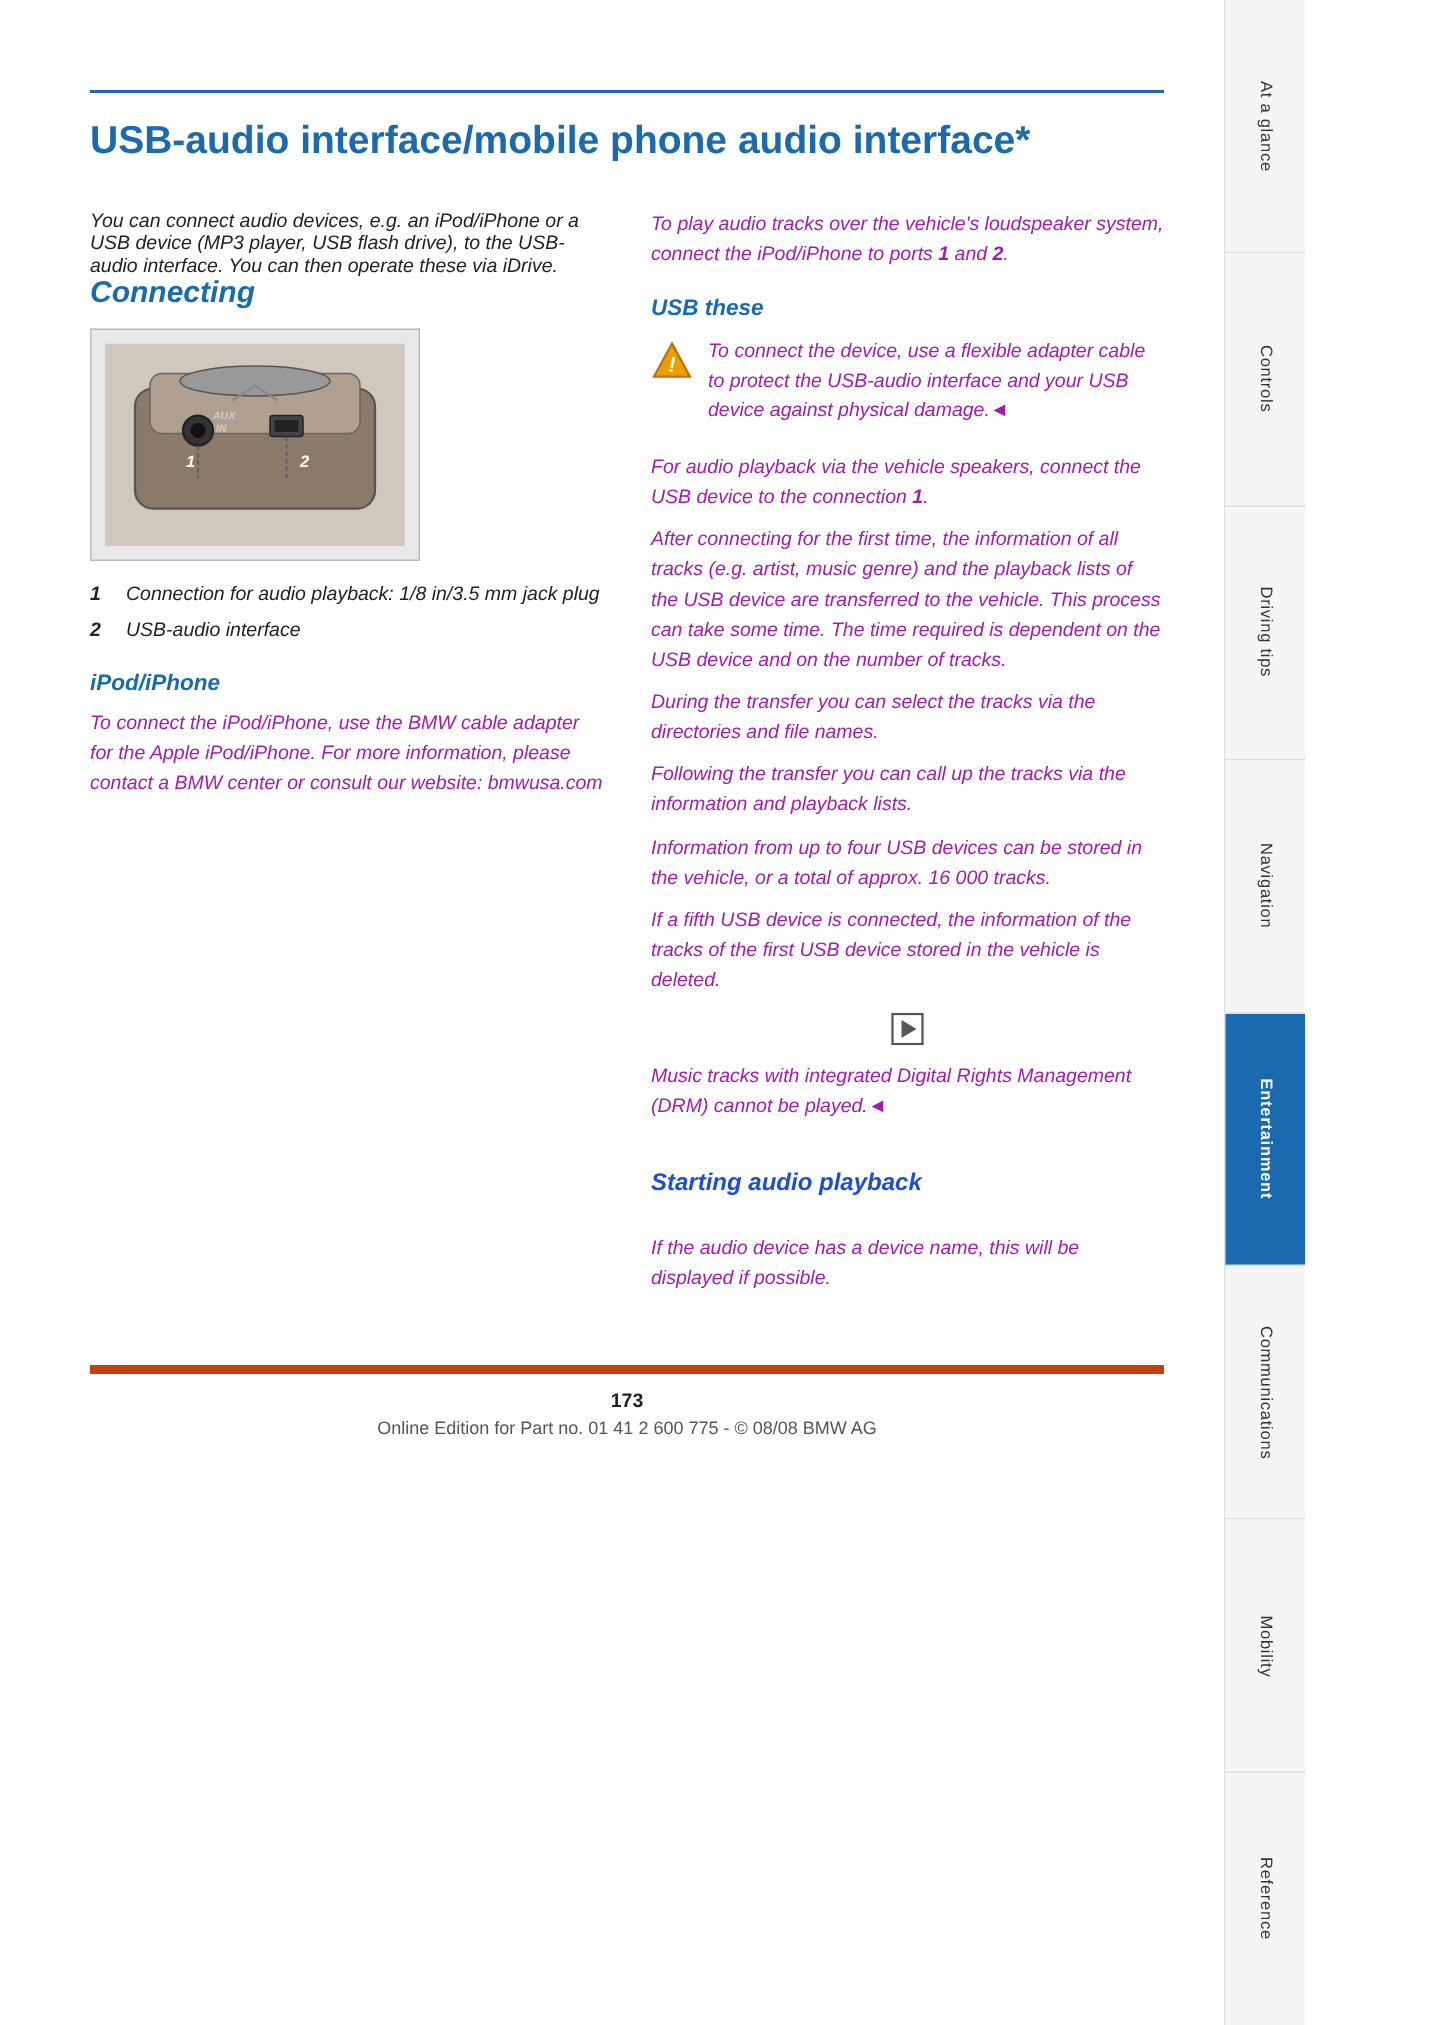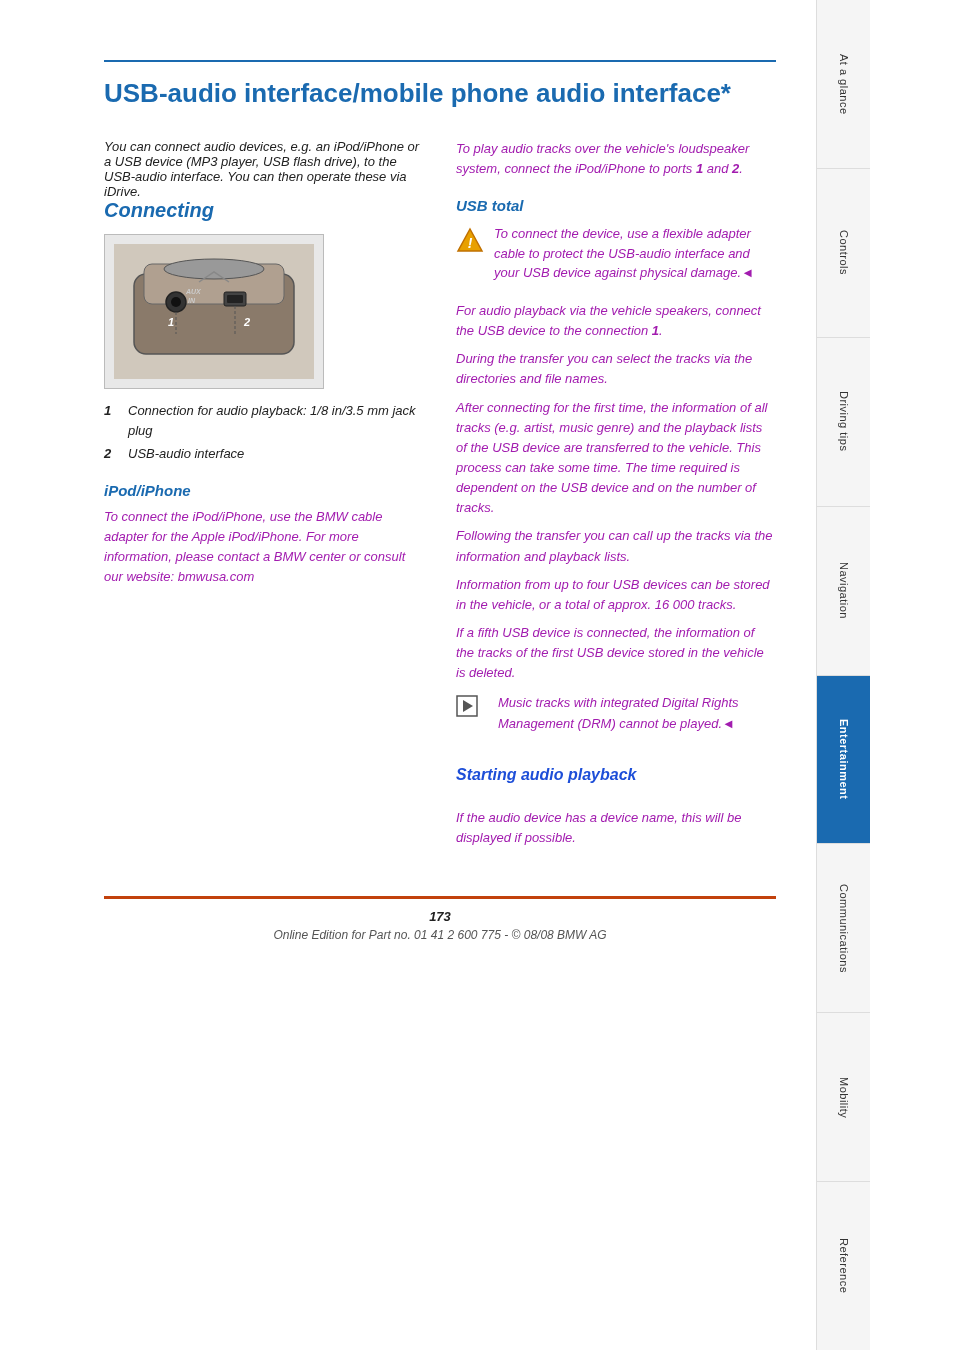--- a/index.html
+++ b/index.html
@@ -9,21 +9,20 @@
       color: #222;
       background: #fff;
       width: 954px;
       min-height: 1350px;
       position: relative;
     }
     .page-wrapper {
       display: flex;
       width: 870px;
       min-height: 1350px;
-      padding-left: 44px;
     }
     .main-content {
       flex: 1;
       padding: 60px 40px 40px 60px;
       max-width: 900px;
     }
     .sidebar {
       width: 54px;
       display: flex;
       flex-direction: column;
@@ -163,40 +162,40 @@
       margin-top: 2px;
     }
     .warning-text {
       font-size: 13px;
       line-height: 1.5;
     }
 
     
     .note-box {
       display: flex;
-      align-items: flex-start;
+      align-items: center;
       margin: 10px 0;
-      gap: 20px;
+      gap: 10px;
+      flex-direction: column;
     }
     .note-icon {
       width: 22px;
       height: 22px;
       min-width: 22px;
       margin-top: 2px;
     }
 
     
     .footer {
       text-align: center;
       font-size: 12px;
       color: #555;
       margin-top: 40px;
-      border-top: 3px solid #c2410c;
+      border-top: 6px solid #c2410c;
       padding-top: 10px;
-      font-style: italic;
     }
     .footer .page-num {
       font-size: 13px;
       font-weight: bold;
       color: #222;
       margin-bottom: 4px;
     }
 
     strong { font-weight: bold; }
   </style>
@@ -261,35 +260,35 @@
 
         <div class="section-heading">iPod/iPhone</div>
         <p>To connect the iPod/iPhone, use the BMW cable adapter for the Apple iPod/iPhone. For more information, please contact a BMW center or consult our website: bmwusa.com</p>
 
       </div>
 
       <div class="col-right">
 
         <p>To play audio tracks over the vehicle's loudspeaker system, connect the iPod/iPhone to ports <strong>1</strong> and <strong>2</strong>.</p>
 
-        <div class="section-heading">USB total</div>
+        <div class="section-heading">USB these</div>
 
         <div class="warning-box">
           <div class="warning-icon">
             <svg viewBox="0 0 28 28" xmlns="http://www.w3.org/2000/svg" width="28" height="28">
               <polygon points="14,3 26,25 2,25" fill="#e8a000" stroke="#c07000" stroke-width="1.5"></polygon>
               <text x="14" y="22" text-anchor="middle" font-size="14" font-weight="bold" fill="#fff">!</text>
             </svg>
           </div>
           <p class="warning-text">To connect the device, use a flexible adapter cable to protect the USB-audio interface and your USB device against physical damage.◄</p>
         </div>
 
         <p>For audio playback via the vehicle speakers, connect the USB device to the connection <strong>1</strong>.</p>
+        <p>After connecting for the first time, the information of all tracks (e.g. artist, music genre) and the playback lists of the USB device are transferred to the vehicle. This process can take some time. The time required is dependent on the USB device and on the number of tracks.</p>
         <p>During the transfer you can select the tracks via the directories and file names.</p>
-        <p>After connecting for the first time, the information of all tracks (e.g. artist, music genre) and the playback lists of the USB device are transferred to the vehicle. This process can take some time. The time required is dependent on the USB device and on the number of tracks.</p>
         <p>Following the transfer you can call up the tracks via the information and playback lists.</p>
         <p>Information from up to four USB devices can be stored in the vehicle, or a total of approx. 16 000 tracks.</p>
         <p>If a fifth USB device is connected, the information of the tracks of the first USB device stored in the vehicle is deleted.</p>
 
         <div class="note-box">
           <div class="note-icon">
             <svg viewBox="0 0 22 22" xmlns="http://www.w3.org/2000/svg" width="22" height="22">
               <rect x="1" y="1" width="20" height="20" fill="none" stroke="#555" stroke-width="1.5"></rect>
               <polygon points="7,5 17,11 7,17" fill="#555"></polygon>
             </svg>

